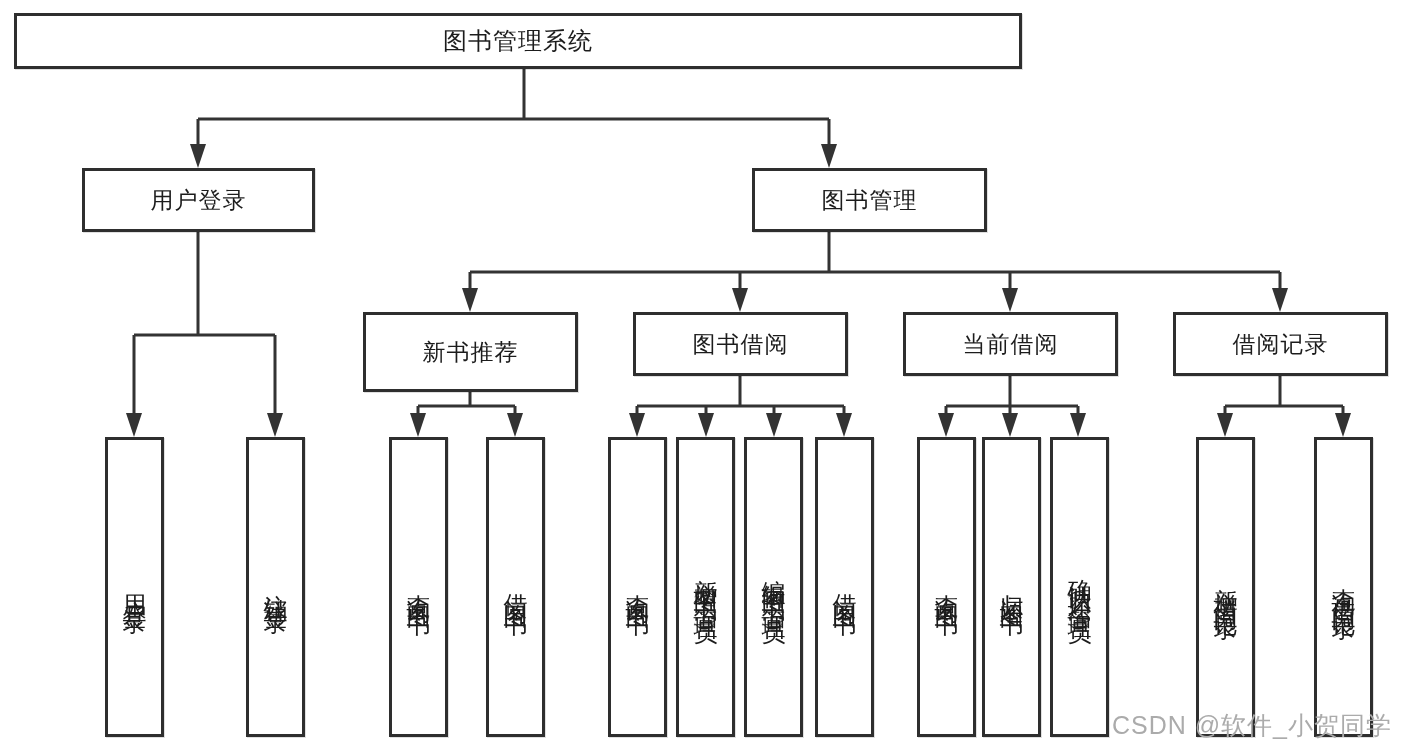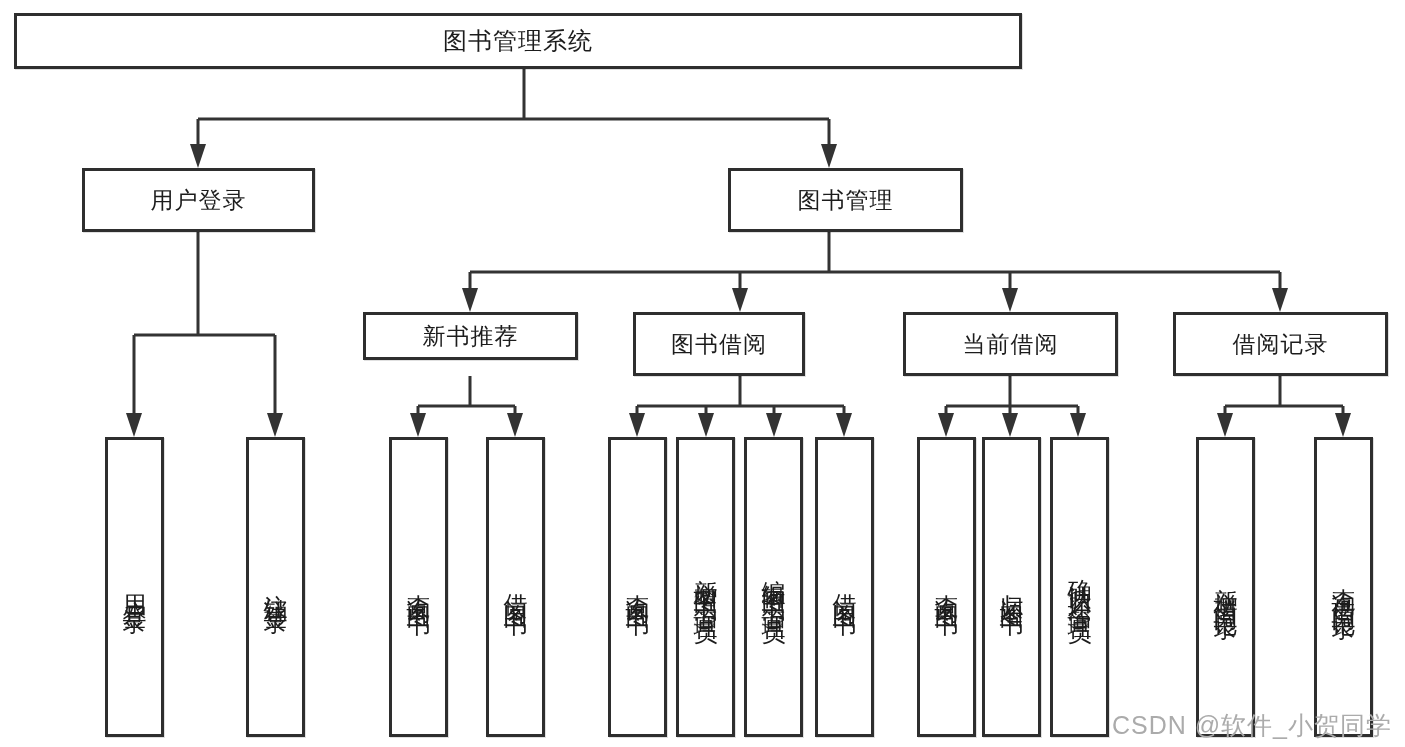--- a/index.html
+++ b/index.html
@@ -108,28 +108,28 @@
     <polygon points="1335,413 1351,413 1343,437"></polygon>
   </svg>
 
   <div class="node h root" style="left:14px; top:13px; width:1008px; height:56px;">
     <span>图书管理系统</span>
   </div>
 
   <div class="node h" style="left:82px; top:168px; width:233px; height:64px;">
     <span>用户登录</span>
   </div>
-  <div class="node h" style="left:728px; top:168px; width:235px; height:64px;">
+  <div class="node h" style="left:752px; top:168px; width:235px; height:64px;">
     <span>图书管理</span>
   </div>
 
-  <div class="node h" style="left:363px; top:312px; width:215px; height:48px;">
+  <div class="node h" style="left:363px; top:312px; width:215px; height:80px;">
     <span>新书推荐</span>
   </div>
-  <div class="node h" style="left:633px; top:312px; width:172px; height:64px;">
+  <div class="node h" style="left:633px; top:312px; width:215px; height:64px;">
     <span>图书借阅</span>
   </div>
   <div class="node h" style="left:903px; top:312px; width:215px; height:64px;">
     <span>当前借阅</span>
   </div>
   <div class="node h" style="left:1173px; top:312px; width:215px; height:64px;justify-content:center;">
     <span>借阅记录</span>
   </div>
 
   <div class="node leaf" style="left:105px; top:437px; width:59px; height:300px;">

